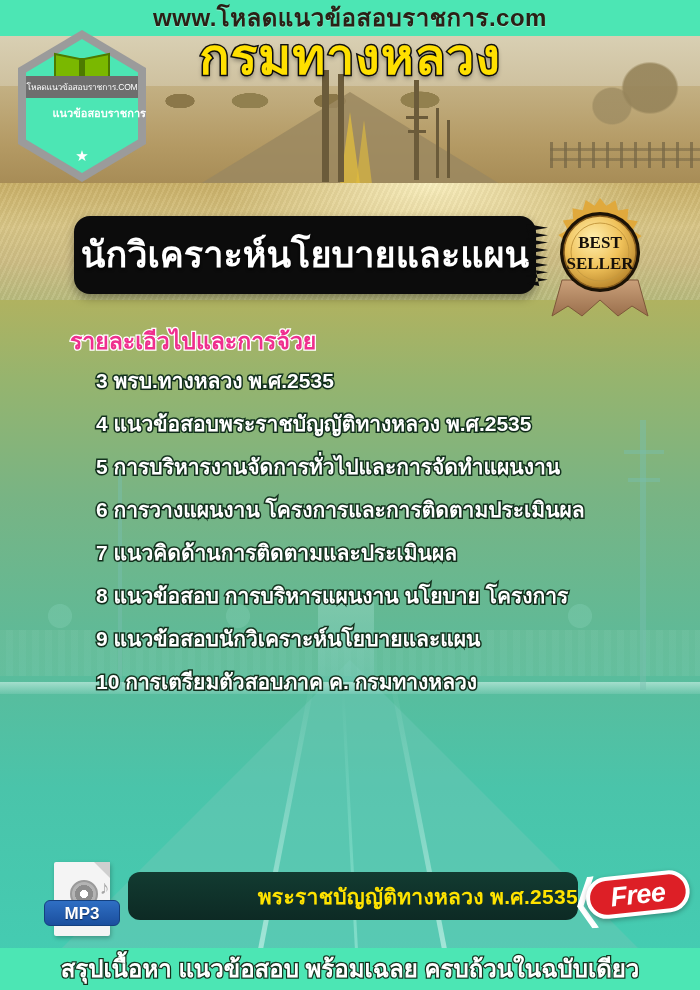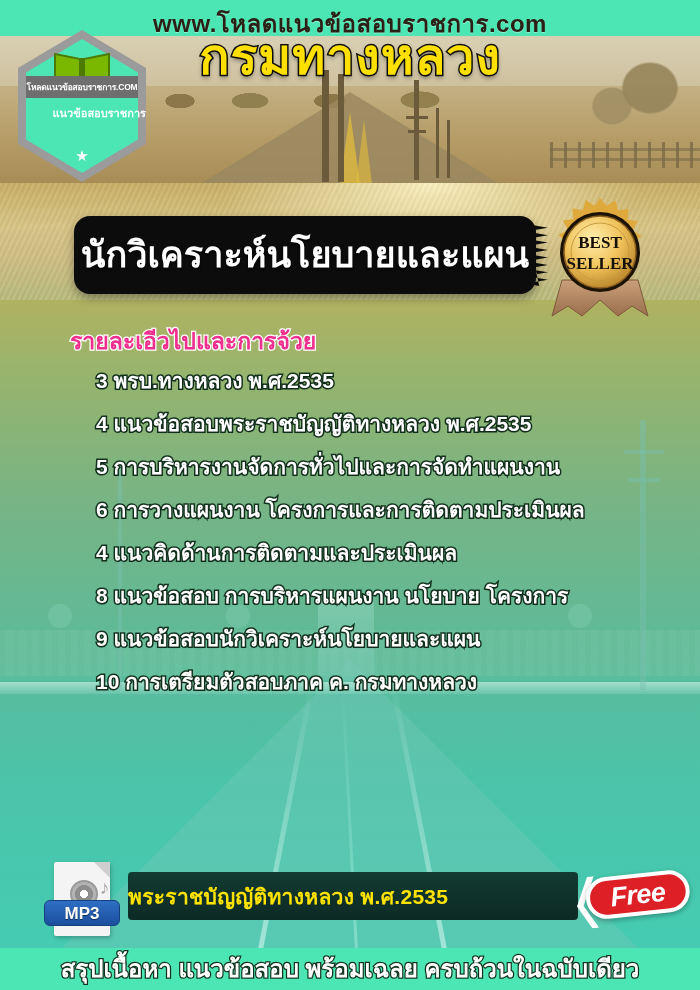--- a/index.html
+++ b/index.html
@@ -13,21 +13,21 @@
   #poster {
     position:relative;
     width:700px; height:990px;
     overflow:hidden;
   }
 
   
   .url-bar {
     position:absolute; left:0; top:0; width:700px; height:36px;
     background:#4ce6b4;
-    display:flex; align-items:flex-end; justify-content:center;
+    display:flex; align-items:center; justify-content:center;
     z-index:12;
   }
   .url-text {
     font-size:24px; font-weight:bold; color:#2b2016;
     letter-spacing:.5px; line-height:1;
     white-space:nowrap;
     text-shadow:0 1px 0 rgba(255,255,255,.35);
   }
 
   
@@ -219,21 +219,21 @@
   }
   .badge-book {
     position:absolute; left:34px; top:20px; width:60px; height:42px; z-index:3;
   }
   .badge-band {
     position:absolute; left:8px; top:46px; width:112px; height:22px;
     background:#6e6e6e; z-index:4;
     display:flex; align-items:center; justify-content:center;
   }
   .badge-band-text {
-    font-size:8.5px; font-weight:bold; color:#fff; line-height:1;
+    font-size:8.5px; font-weight:normal; color:#fff; line-height:1;
     white-space:nowrap; letter-spacing:-.2px;
   }
   .badge-sub {
     position:absolute; left:0; right:0; top:74px; z-index:4;
     text-align:right; font-size:11px; font-weight:bold; color:#fff;
     white-space:nowrap;
   }
   .badge-star {
     position:absolute; left:50%; top:118px; transform:translateX(-50%);
     z-index:4; color:#fff; font-size:15px; line-height:1;
@@ -279,22 +279,22 @@
     margin-bottom:22px;
     white-space:nowrap;
     text-shadow:0 1px 2px rgba(0,0,0,.25);
   }
 
   
   .mp3-strip { position:absolute; left:0; top:858px; width:700px; height:92px; z-index:12; }
   .mp3-bar {
     position:absolute; left:128px; top:14px; width:450px; height:48px;
     background:linear-gradient(to bottom,#123b31,#0d2a24);
-    border-radius:4px;
-    display:flex; align-items:center; justify-content:flex-start;
+    border-radius:12px;
+    display:flex; align-items:center; justify-content:flex-end;
   }
   .mp3-bar-text {
     font-size:21px; font-weight:bold; color:#ffe300; line-height:1;
     white-space:nowrap; letter-spacing:.3px;
   }
   .mp3-icon { position:absolute; left:48px; top:0px; width:72px; height:84px; }
   .mp3-doc {
     position:absolute; left:6px; top:4px; width:56px; height:74px;
     background:#f4f4f4; border-radius:2px;
     box-shadow:1px 2px 4px rgba(0,0,0,.25);
@@ -453,21 +453,21 @@
     </g>
   </svg>
 
   <div class="details-head">รายละเอีวไปและการจ้วย</div>
 
   <div class="list">
     <div class="list-item">3 พรบ.ทางหลวง พ.ศ.2535</div>
     <div class="list-item">4 แนวข้อสอบพระราชบัญญัติทางหลวง พ.ศ.2535</div>
     <div class="list-item">5 การบริหารงานจัดการทั่วไปและการจัดทำแผนงาน</div>
     <div class="list-item">6 การวางแผนงาน โครงการและการติดตามประเมินผล</div>
-    <div class="list-item">4 แนวคิดด้านการติดตามและประเมินผล</div>
+    <div class="list-item">7 แนวคิดด้านการติดตามและประเมินผล</div>
     <div class="list-item">8 แนวข้อสอบ การบริหารแผนงาน นโยบาย โครงการ</div>
     <div class="list-item">9 แนวข้อสอบนักวิเคราะห์นโยบายและแผน</div>
     <div class="list-item">10 การเตรียมตัวสอบภาค ค. กรมทางหลวง</div>
   </div>
 
   <div class="mp3-strip">
     <div class="mp3-bar">
       <span class="mp3-bar-text">พระราชบัญญัติทางหลวง พ.ศ.2535</span>
     </div>
     <div class="mp3-icon">

